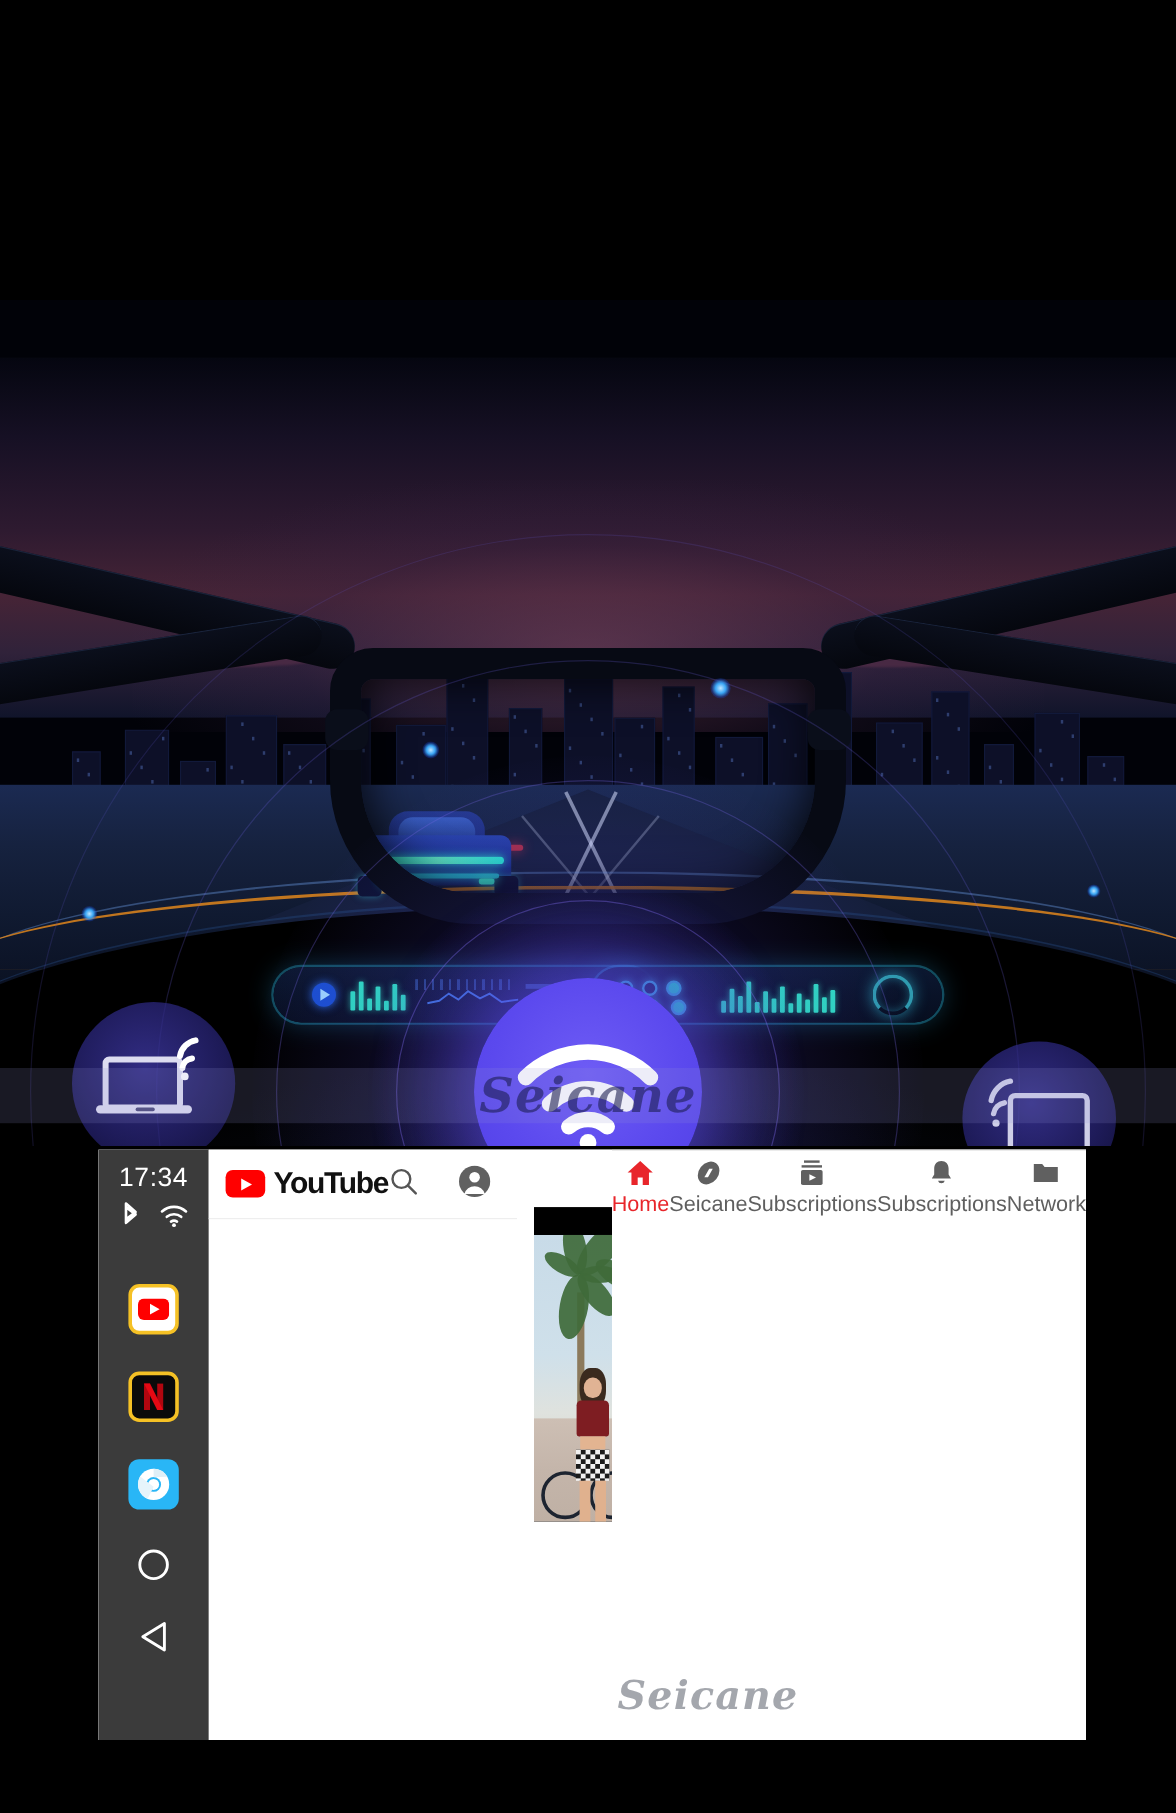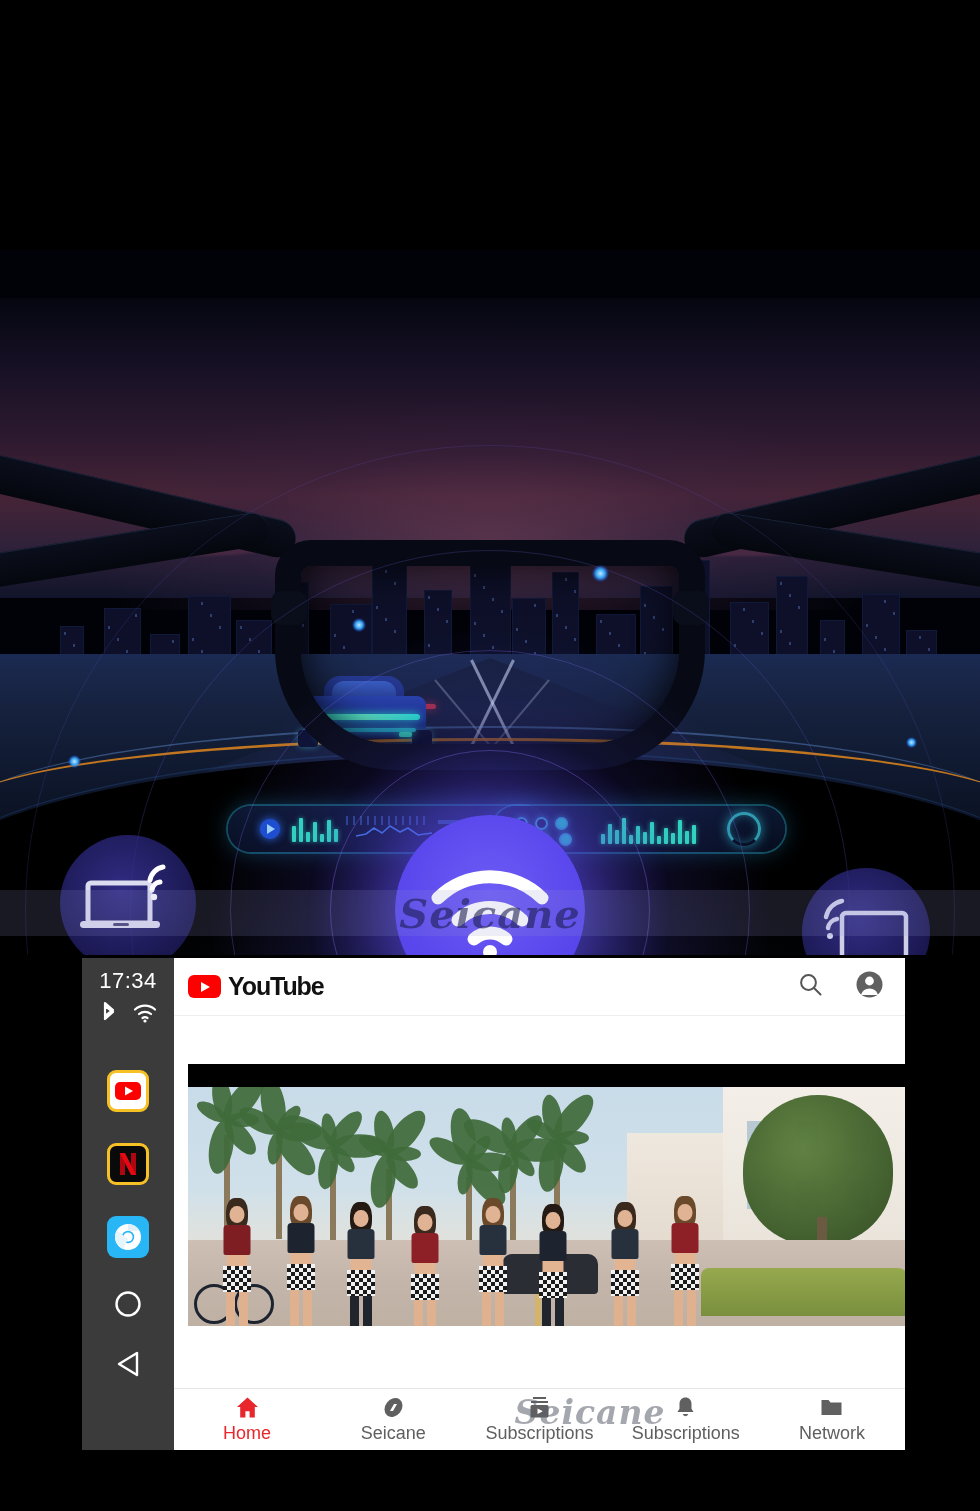--- a/index.html
+++ b/index.html
@@ -324,21 +324,21 @@
     width:42px; height:42px; border-radius:9px;
     display:flex; align-items:center; justify-content:center;
     margin-bottom:31px;
   }
   .appicon.yt{ background:#fff; border:3px solid #f5c125; }
   .appicon.nf{ background:#0a0a0a; border:3px solid #f5c125; }
   .appicon.br{ background:#29b6f6; }
   .navbtn{ margin-bottom:30px; display:flex; align-items:center; justify-content:center; }
 
   
-  #app{ flex:1; background:#fff; position:relative; display:flex; flex-direction:column; }
+  #app{ flex:1; background:#fff; position:relative; display:flex; flex-direction:row; }
   #yt-header{
     height:58px; background:#fff; display:flex; align-items:center;
     padding:0 22px 0 14px; border-bottom:1px solid #eee;
   }
   #yt-logo{ display:flex; align-items:center; gap:7px; }
   #yt-logo .playbox{
     width:33px; height:23px; background:#f00; border-radius:6px;
     display:flex; align-items:center; justify-content:center;
   }
   #yt-logo .playbox:after{

